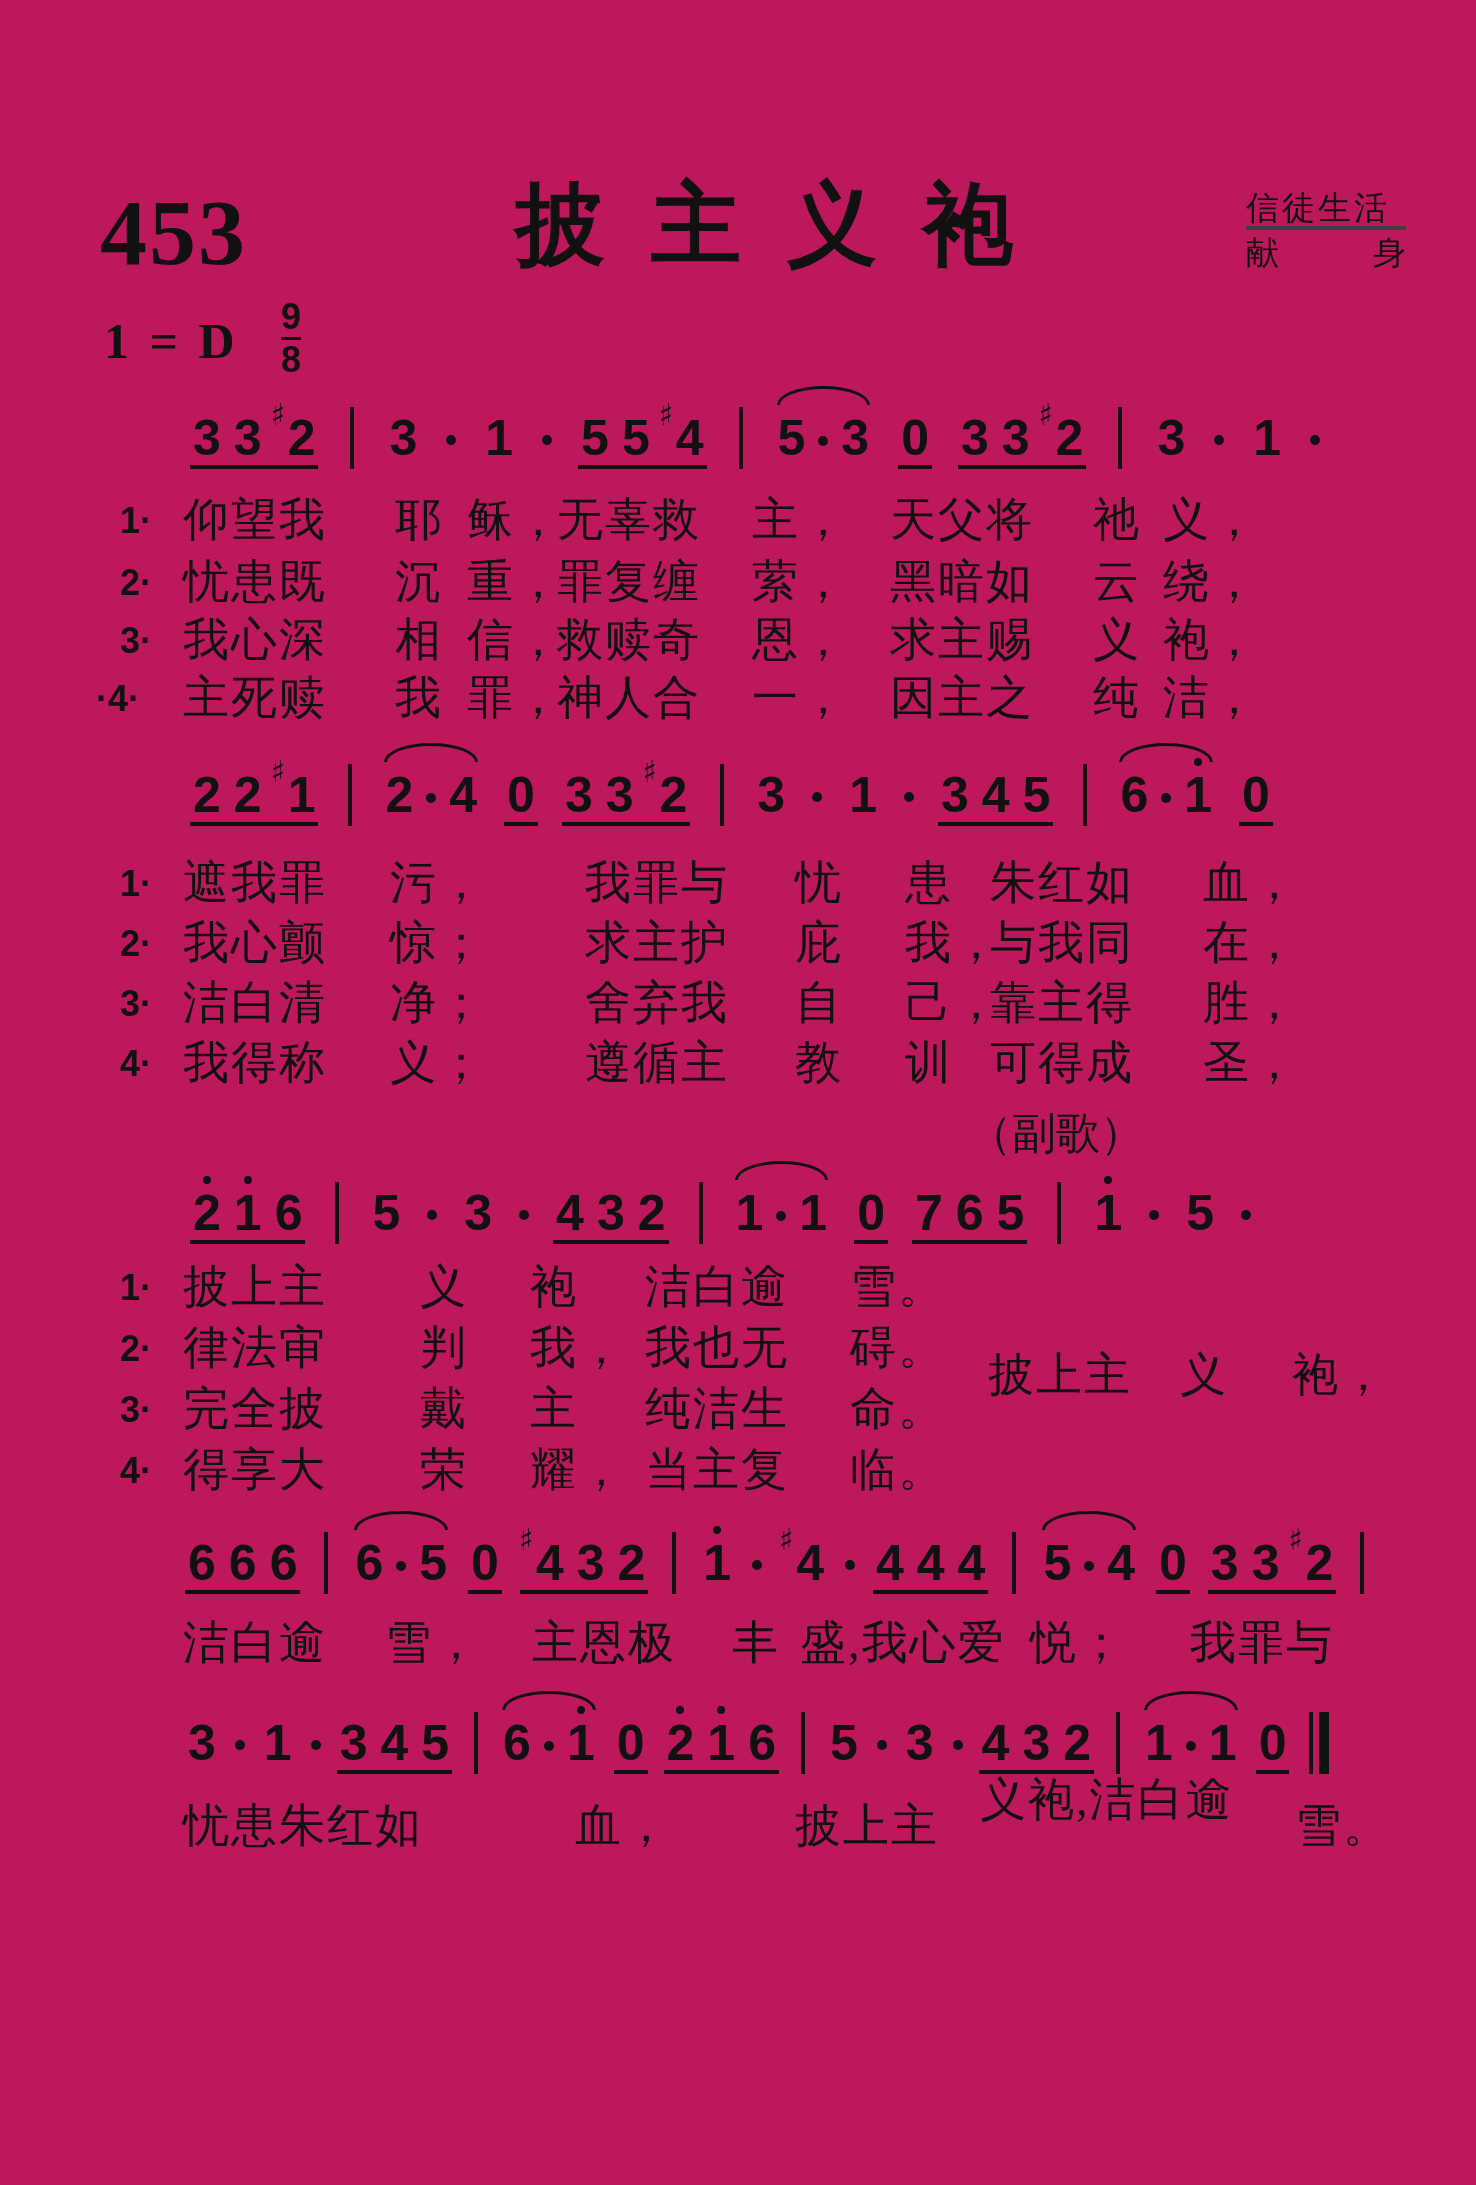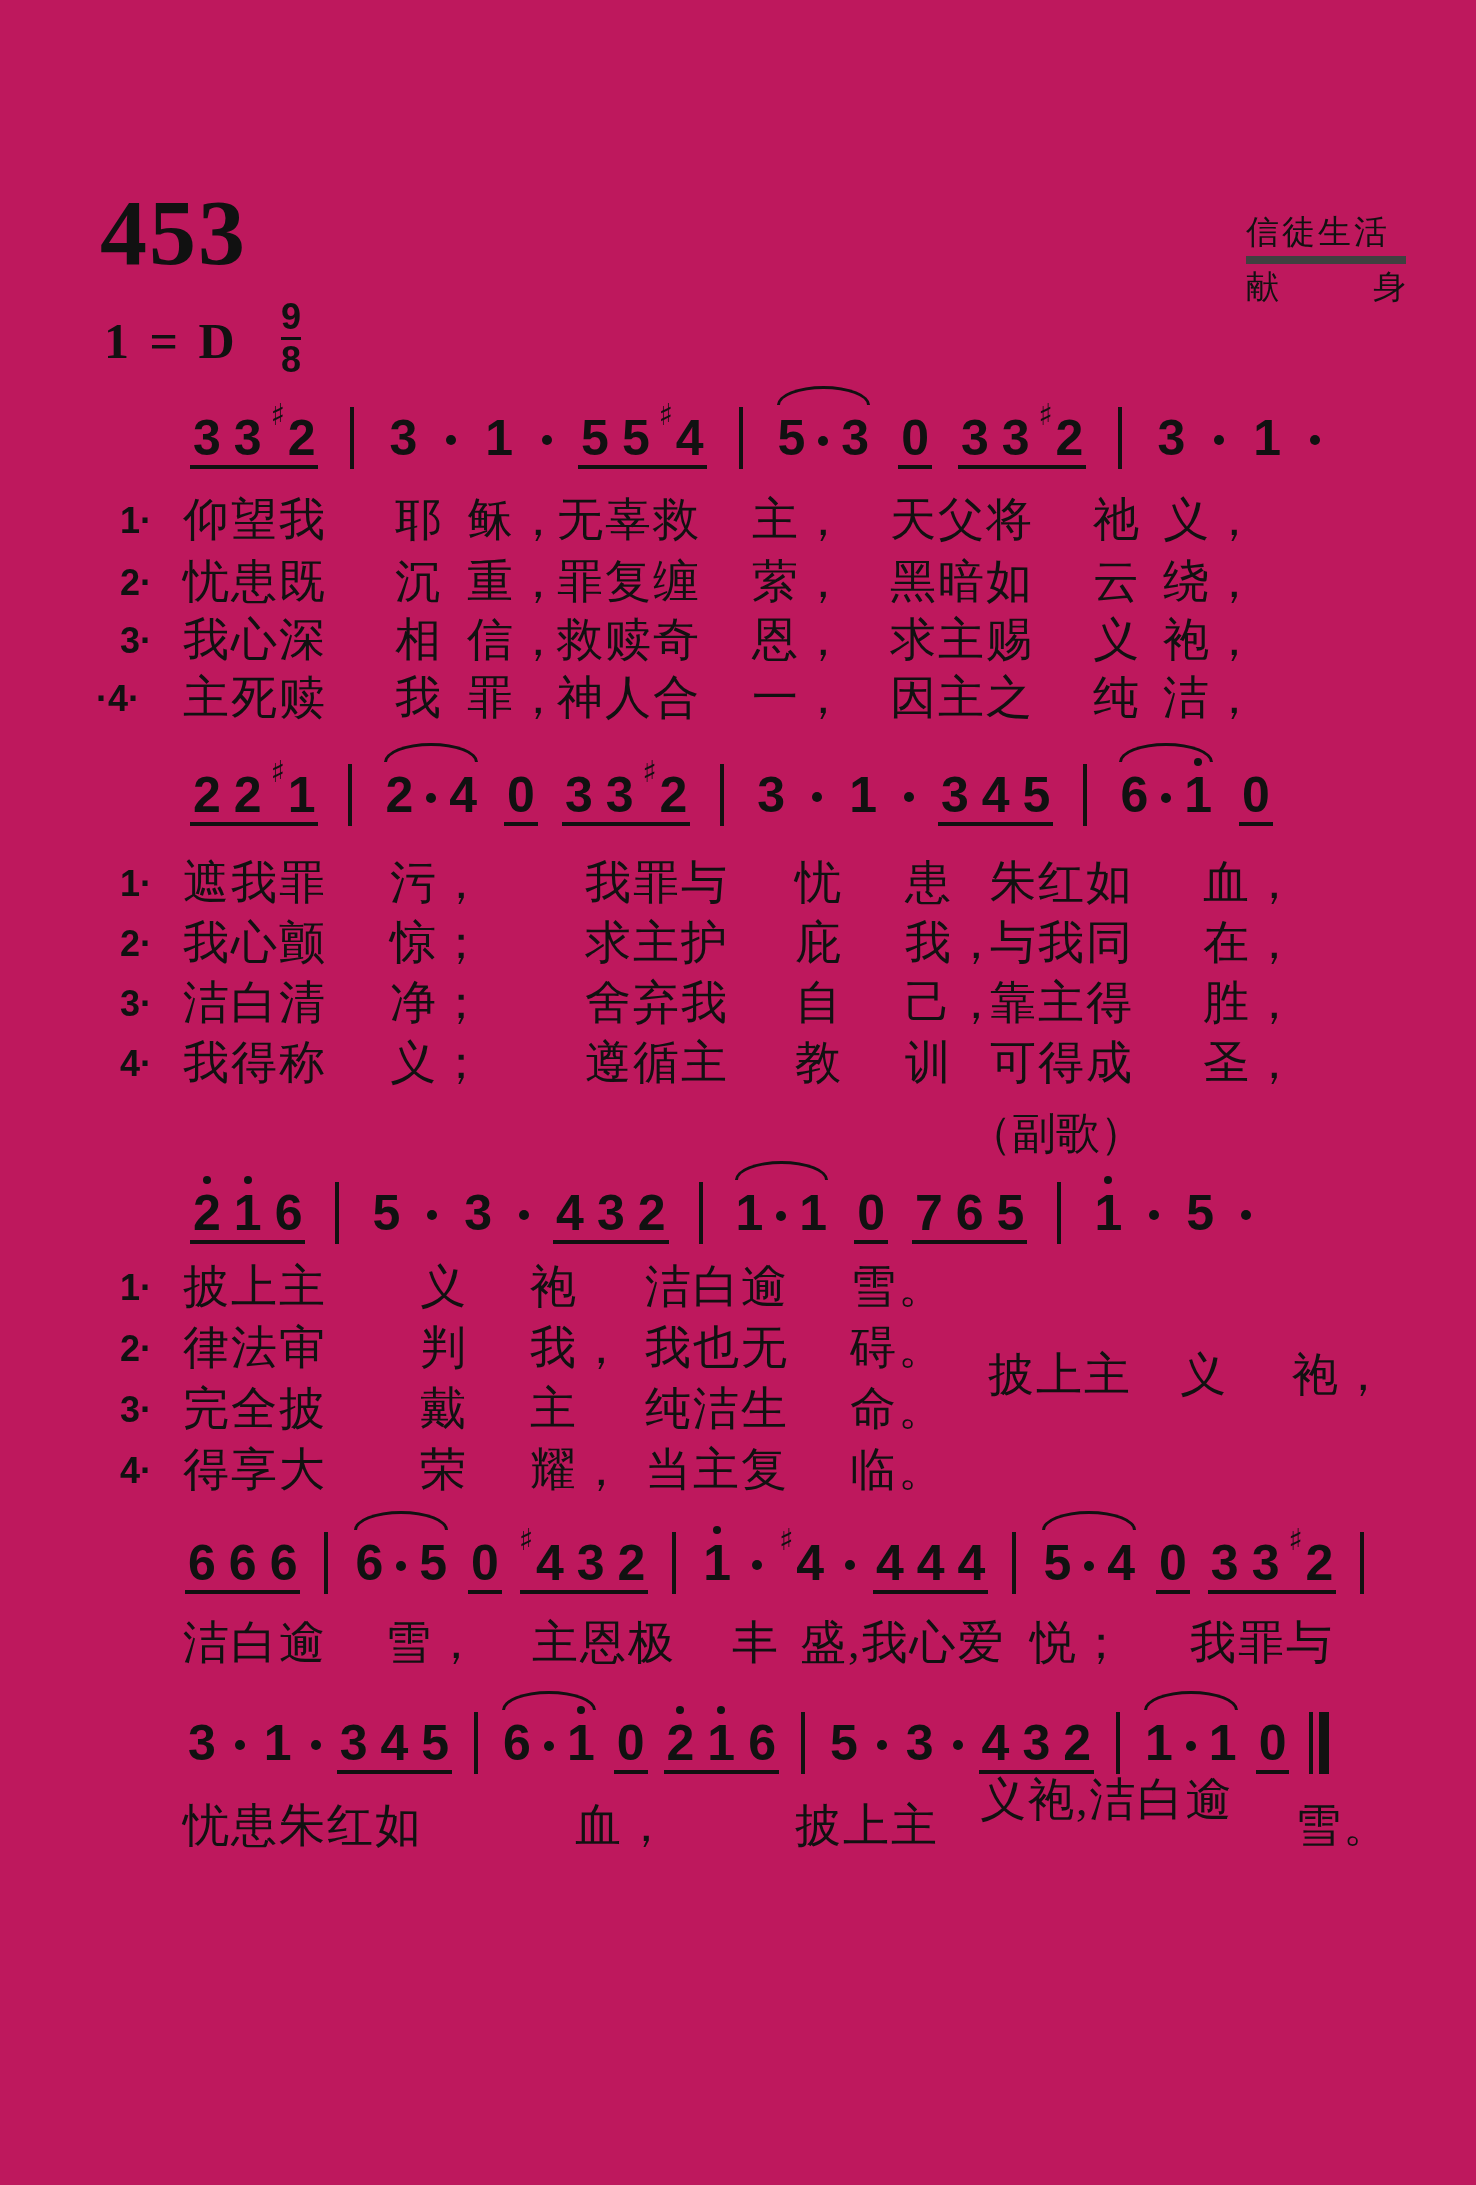--- a/index.html
+++ b/index.html
@@ -23,25 +23,23 @@
     font:700 90px/1 "Liberation Serif", serif;
     letter-spacing:46px;
     white-space:nowrap;
   }
   .category{
     position:absolute;left:1246px;top:190px;width:160px;
     font:400 33px/1.1 "Liberation Serif", serif;
   }
   .category .cat-top{
     display:block;
-    border-bottom:8px solid #404040;
-    padding-bottom:6px;
+    border-bottom:4px solid #404040;
     letter-spacing:3px;
     white-space:nowrap;
-    margin-top:24px;
   }
   .category .cat-bottom{
     display:flex;justify-content:space-between;
     margin-top:5px;
   }
   .keyline{
     position:absolute;left:104px;top:316px;
     font:700 50px/1 "Liberation Serif", serif;
     letter-spacing:4px;
     white-space:nowrap;
@@ -113,20 +111,21 @@
     position:absolute;
     font:700 36px/1 "Liberation Sans", sans-serif;
     white-space:nowrap;
   }
 </style>
 </head>
 <body>
 
 <div class="page">
   <div class="hymn-number">453</div>
+  <div class="title">披主义袍</div>
 
   <div class="category">
     <span class="cat-top">信徒生活</span>
     <span class="cat-bottom">
       <span>献</span>
       <span>身</span>
     </span>
   </div>
 
   <div class="keyline">1 = D</div>

